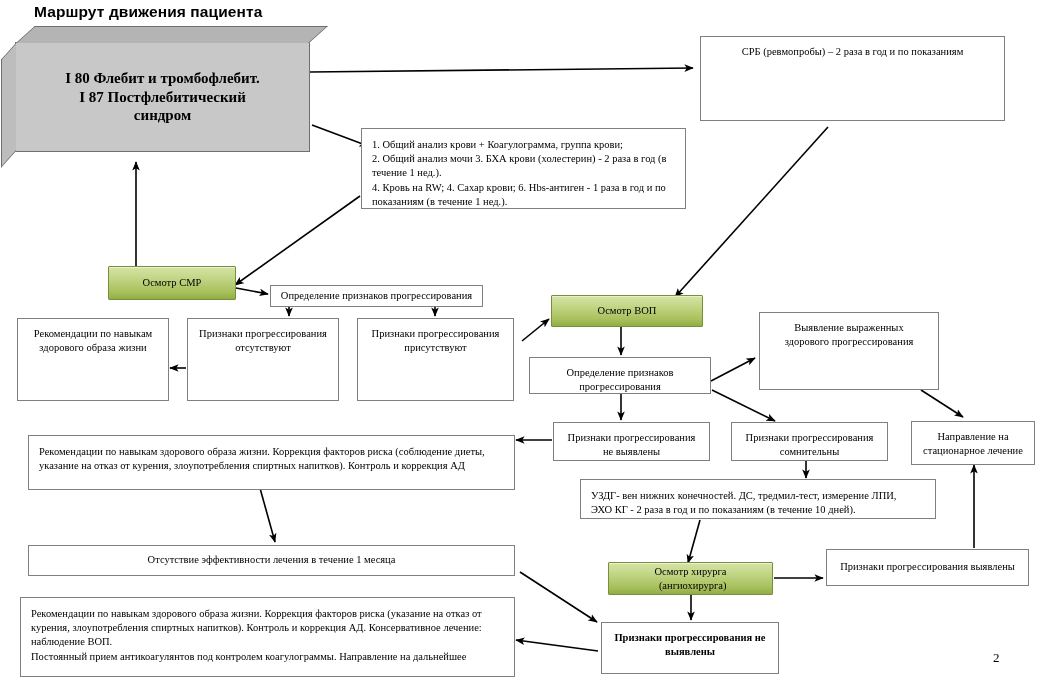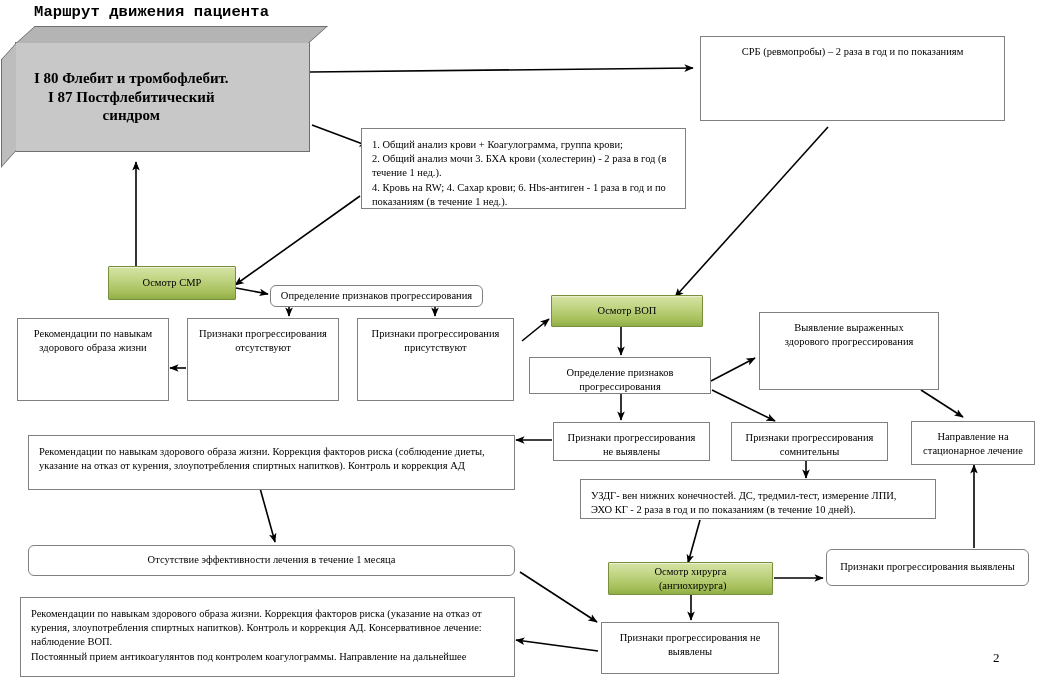--- a/index.html
+++ b/index.html
@@ -25,33 +25,33 @@
     width: 1041px;
     height: 695px;
     pointer-events: none;
   }
   .node {
     position: absolute;
     box-sizing: border-box;
   }
   
   .page-title {
-    font-family: Liberation Mono, monospace;
+    font-family: Liberation Sans, sans-serif;
     font-weight: bold;
     font-size: 15.5px;
     letter-spacing: 0.1px;
     white-space: nowrap;
   }
   
   .box3d {
     background: #c8c8c8;
     border: 1px solid #6f6f6f;
     display: flex;
     align-items: center;
-    justify-content: flex-start;
+    justify-content: center;
     text-align: center;
     font-weight: bold;
     font-size: 15px;
     line-height: 1.25;
     padding: 0 18px;
   }
   .box3d .bevel-top {
     position: absolute;
     left: 0;
     top: -17px;
@@ -93,21 +93,20 @@
     align-items: flex-start;
     justify-content: center;
     text-align: center;
     padding-top: 8px;
     padding-left: 6px;
     padding-right: 6px;
   }
   .rect-centered.vcenter {
     align-items: center;
     padding-top: 0;
-    border-radius: 6px;
   }
   .rect-left {
     text-align: left;
     padding: 9px 10px 6px 10px;
   }
   
   .green {
     border: 1px solid #7a8f3c;
     border-radius: 1px;
     background: linear-gradient(to bottom, #d6e3a6 0%, #c6d98c 28%, #a8c05c 78%, #8fae46 100%);
@@ -297,21 +296,21 @@
     <span>
       <span>Осмотр хирурга</span><br>
       <span>(ангиохирурга)</span>
     </span>
   </div>
 
   <div class="node rect rect-centered vcenter" style="left:826px; top:549px; width:203px; height:37px;">
     <span>Признаки прогрессирования выявлены</span>
   </div>
 
-  <div class="node rect rect-centered" style="left:601px; top:622px; width:178px; height:52px;">
+  <div class="node rect rect-centered" style="left:601px; top:622px; width:178px; height:52px;font-weight:bold;">
     <span>
       <span>Признаки прогрессирования не</span><br>
       <span>выявлены</span>
     </span>
   </div>
 
   <div class="node rect rect-left" style="left:20px; top:597px; width:495px; height:80px;">
     <div>Рекомендации по навыкам здорового образа жизни. Коррекция факторов риска (указание на отказ от</div>
     <div>курения, злоупотребления спиртных напитков). Контроль и коррекция АД. Консервативное лечение:</div>
     <div>наблюдение ВОП.</div>

